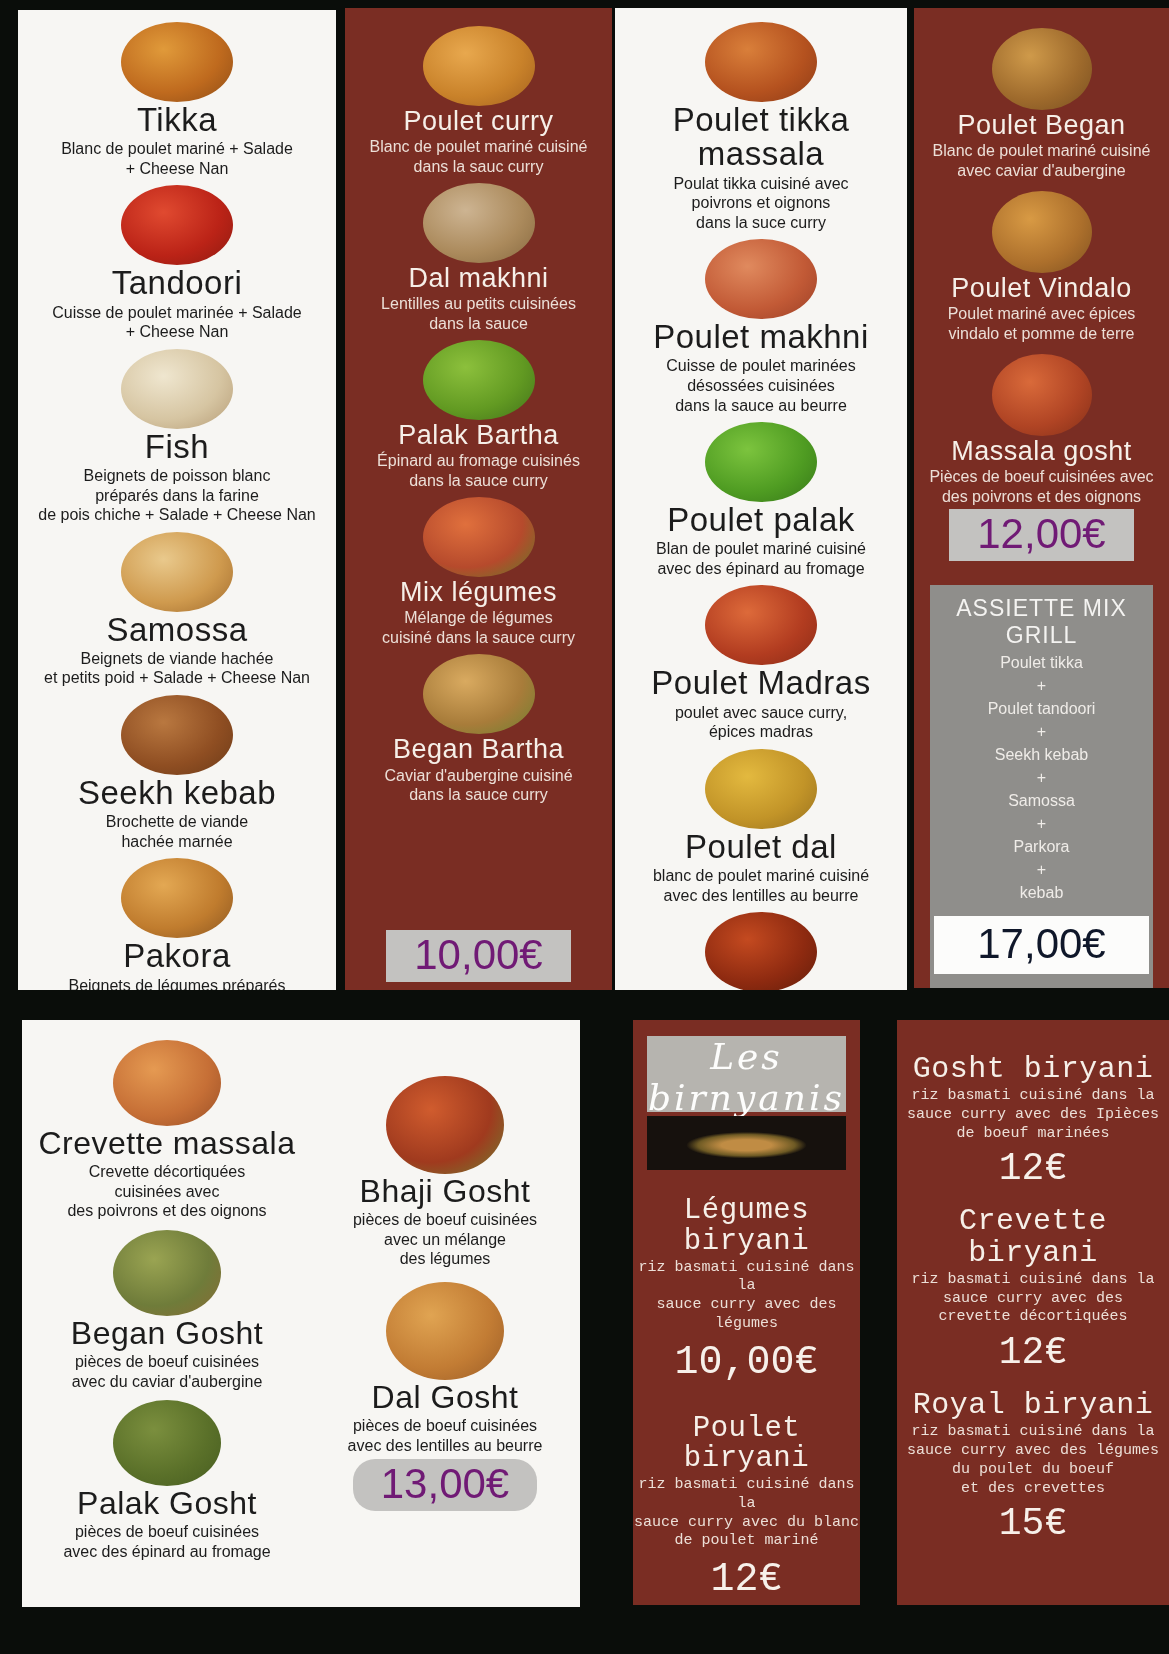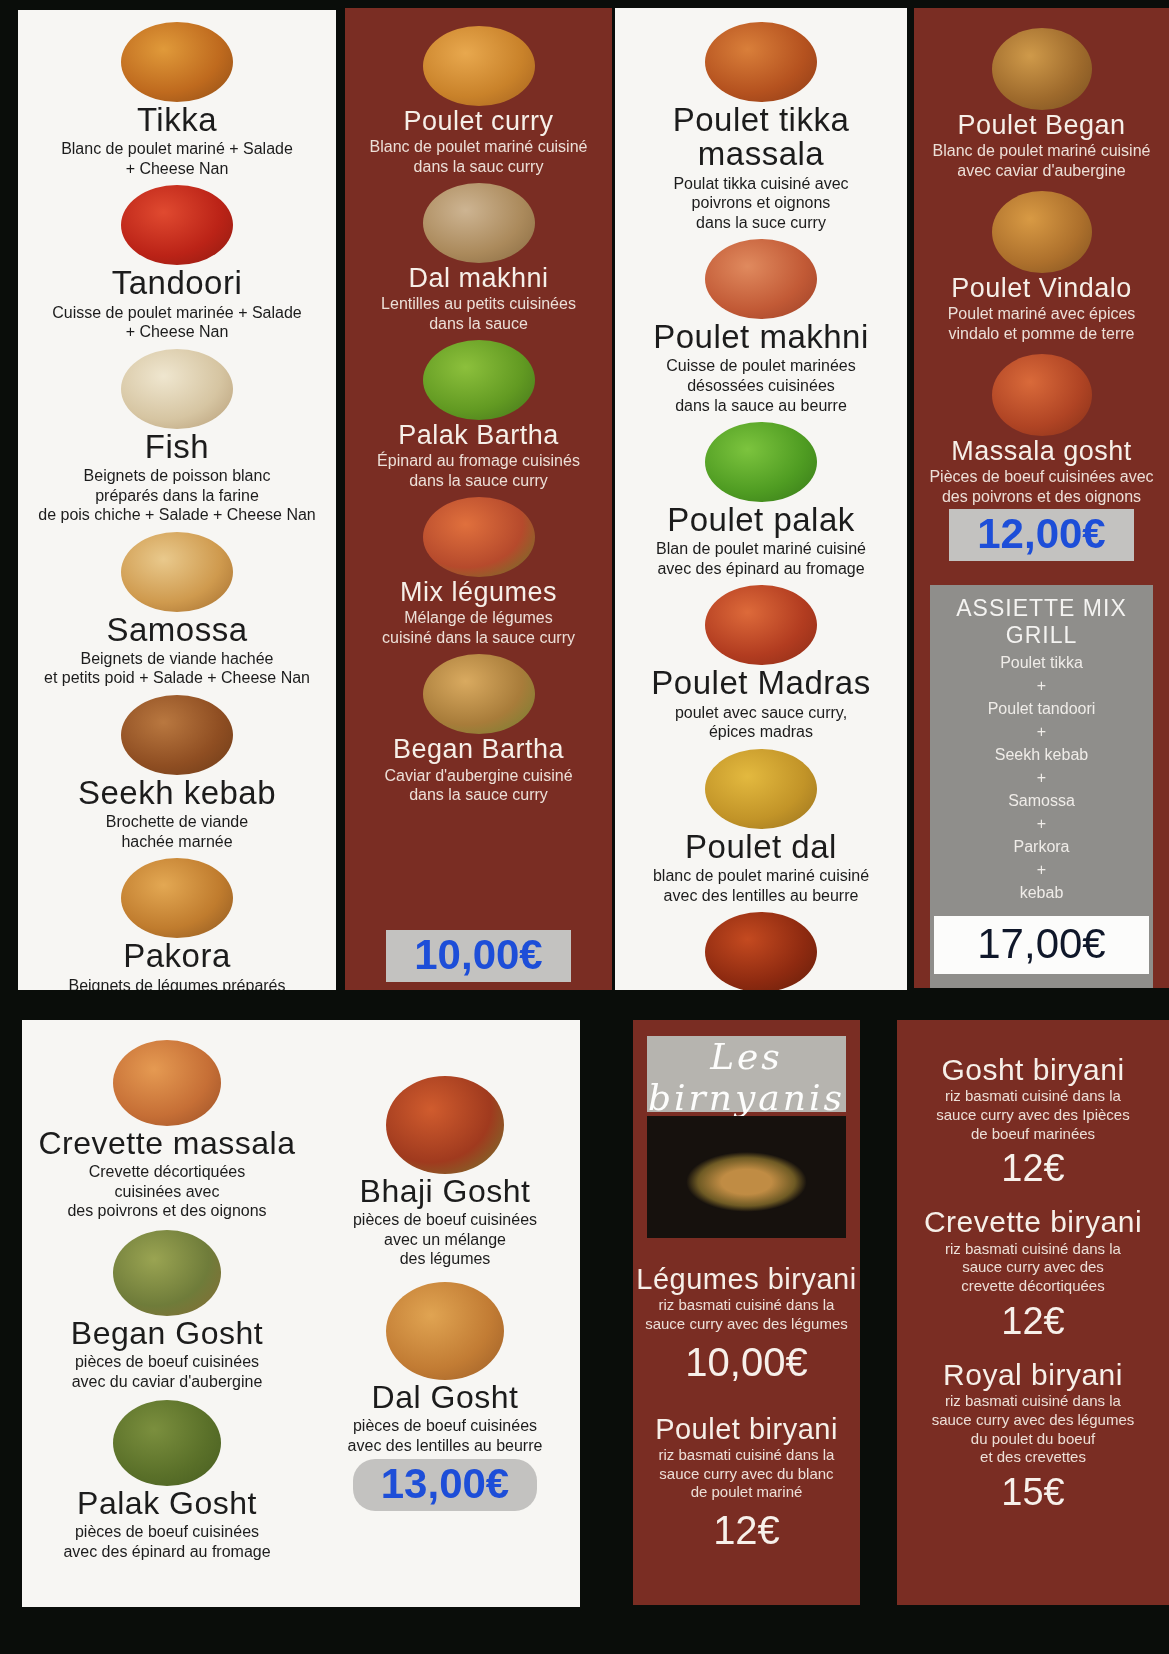--- a/index.html
+++ b/index.html
@@ -24,37 +24,37 @@
   .p-top4 .photo{width:100px;height:82px;margin-top:8px;}
   .p-bot1 .photo{width:108px;height:86px;margin-top:6px;}
   .p-bot2 .photo{width:118px;height:98px;margin-top:10px;}
   .title{font-size:33px;line-height:1.04;letter-spacing:.5px;}
   .desc{font-size:16px;line-height:1.22;white-space:pre-line;margin-top:2px;}
   .red .title{font-size:27px;color:#f6efe8;}
   .red .desc{color:#ecdfd7;font-size:16px;}
   .p-bot1 .title,.p-bot2 .title{font-size:32px;}
   .p-bot1 .desc,.p-bot2 .desc{font-size:16px;}
 
-  .price-box{background:#c3c2c0;color:#1d4ed8;font-size:42px;line-height:1.05;
-             padding:3px 28px 5px;margin:auto auto 8px;min-width:160px;box-sizing:border-box;font-weight:bold;}
+  .price-box{background:#c3c2c0;color:#701a75;font-size:42px;line-height:1.05;
+             padding:3px 28px 5px;margin:auto auto 8px;min-width:160px;box-sizing:border-box;}
   .p-bot2 .price-box{margin-bottom:96px;border-radius:22px;}
 
   .mixgrill{width:calc(100% - 32px);background:#8f8e8b;margin:16px 0 6px;
             padding:10px 4px 16px;box-sizing:border-box;}
   .mg-title{font-size:23px;letter-spacing:1px;color:#f4f3f1;margin-bottom:4px;}
   .mg-line{font-size:16px;margin-top:5px;color:#efece8;}
   .mg-price{background:#fcfcfb;color:#0f172a;font-size:42px;margin:14px auto 0;
             padding:4px 26px 6px;min-width:170px;box-sizing:border-box;}
 
   .bir-header{width:calc(100% - 28px);height:76px;background:#b6b4af;margin-top:16px;
               display:flex;justify-content:center;align-items:flex-start;}
   .bir-script{font-family:"DejaVu Serif", serif;font-style:italic;font-size:36px;
               color:#fdfdfc;letter-spacing:3px;margin-top:0;}
   .photo-rect{width:calc(100% - 28px);height:122px;margin-top:4px;}
-  .bir-item{margin-top:26px;}
+  .bir-item{margin-top:26px;font-family:Liberation Mono, monospace;}
   .bir-item .title{font-size:29px;}
   .bir-item .desc{font-size:15px;line-height:1.25;}
   .bir-price{font-size:40px;color:#f7f0ea;margin-top:6px;}
   .p-bot4 .bir-item{margin-top:0;margin-bottom:16px;}
   .p-bot4 .title{font-size:30px;}
   .p-bot4 .desc{font-size:15px;line-height:1.25;}
   .p-bot4 .bir-price{font-size:38px;margin-top:4px;}
 </style>
 </head>
 <body>

